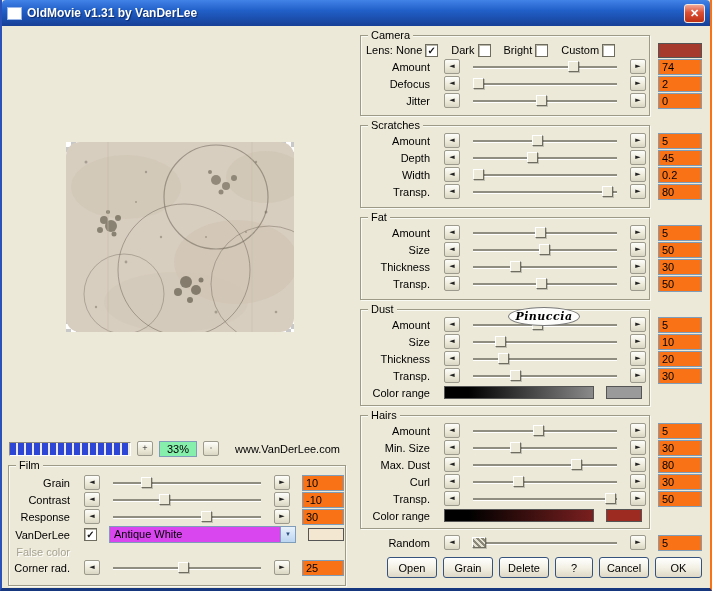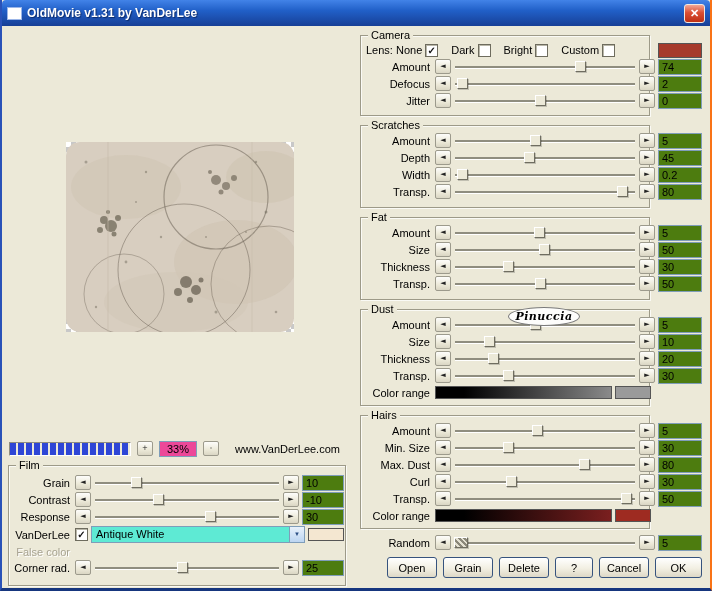--- a/index.html
+++ b/index.html
@@ -25,69 +25,69 @@
 
   
   .group { position:absolute; }
   .gborder { position:absolute; left:0; top:7px; bottom:0;
              border:1px solid #9D9A88;
              box-shadow:inset 1px 1px 0 rgba(255,255,255,.75), 1px 1px 0 rgba(255,255,255,.75); }
   .gtitle { position:absolute; left:8px; top:1px; background:#ECE9D8; padding:0 3px; line-height:12px; z-index:2; }
   .grows { position:absolute; left:6px; top:14px; right:0; display:flex; flex-direction:column; z-index:1; }
 
   
-  .srow { display:flex; align-items:center; gap:3px; height:17px; }
+  .srow { display:flex; align-items:center; gap:12px; height:17px; }
   .rlabel { width:66px; text-align:right; padding-right:2px; white-space:nowrap; }
   .rlabel.film { width:60px; }
   .abtn { width:16px; height:15px; flex:0 0 16px; padding:0; font-size:7px; line-height:13px; text-align:center;
           background:linear-gradient(180deg,#FDFDFB,#ECE9D8 60%,#DAD6C4); border:1px solid #9C9A8C; border-radius:2px;
           color:#222; font-family:"DejaVu Sans", sans-serif; }
   .track { position:relative; flex:1; height:15px; }
   .track::before { content:''; position:absolute; left:1px; right:1px; top:7px; height:2px;
                    background:#8F8D7F; box-shadow:0 1px 0 #fff; }
   .thumb { position:absolute; top:2px; width:11px; height:11px; background:#ECE9D8;
            border:1px solid; border-color:#fff #6F6D60 #6F6D60 #fff; box-shadow:1px 1px 0 rgba(0,0,0,.18); }
   .thumb.tex { width:14px; background:repeating-linear-gradient(45deg,#8B887A 0 2px,#E4E1D2 2px 4px); }
-  .vbox { width:44px; flex:0 0 44px; height:16px; background:#4d7c0f; border:1px solid #7F9DB9;
+  .vbox { width:44px; flex:0 0 44px; height:16px; background:#f97316; border:1px solid #7F9DB9;
           padding:0 3px; line-height:14px; text-align:left; }
   .vbox.film { width:42px; flex:0 0 42px; }
 
   
   .ckrow { display:flex; align-items:center; height:16px; }
   .ckpair { display:flex; align-items:center; gap:3px; margin-right:13px; }
   .cb { width:13px; height:13px; background:#fff; border:1px solid #6E6C5E;
         box-shadow:inset 1px 1px 0 #B9B7A9; font-size:10px; line-height:11px; text-align:center; color:#111; font-weight:bold; }
   .swatch { width:44px; height:15px; border:1px solid #555; margin-left:auto; }
   .crrow { padding-right:0; }
   .crbar { flex:1; height:13px; border:1px solid #555; }
   .crswatch { width:36px; flex:0 0 36px; height:13px; border:1px solid #555; }
   .crspacer { width:48px; flex:0 0 48px; }
 
   
-  .combo { flex:1; height:17px; background:#5eead4; border:1px solid #7F9DB9; display:flex; align-items:center; }
+  .combo { flex:1; height:17px; background:#d946ef; border:1px solid #7F9DB9; display:flex; align-items:center; }
   .combo-text { flex:1; padding:0 4px; line-height:15px; }
   .combo-btn { width:15px; height:15px; background:linear-gradient(180deg,#E8F1FB,#BCD5F1);
                border-left:1px solid #7F9DB9; font-size:6px; line-height:15px; text-align:center; color:#2A4E84; }
 
   .disabled { color:#A7A391; text-shadow:1px 1px 0 #fff; }
 
   
   .preview-wrap { position:absolute; left:64px; top:116px; width:228px; height:190px; }
   .checker { position:absolute; width:18px; height:18px;
              background:conic-gradient(#C8C8C8 25%, #FFFFFF 0 50%, #C8C8C8 0 75%, #FFFFFF 0) 0 0/10px 10px; }
   .checker.tl { left:0; top:0; } .checker.tr { right:0; top:0; }
   .checker.bl { left:0; bottom:0; } .checker.br { right:0; bottom:0; }
   .preview-img { position:absolute; inset:0; border-radius:14px; overflow:hidden; z-index:1; }
   .preview-img svg { display:block; }
 
   
   .zoomrow { position:absolute; left:7px; top:414px; width:345px; height:17px; display:flex; align-items:center; gap:6px; }
   .progress { width:122px; height:14px; background:#fff; border:1px solid; border-color:#8F8D7F #fff #fff #8F8D7F;
               background:repeating-linear-gradient(90deg,#2E46D6 0 6px,#ECE9D8 6px 8px); }
-  .zoombox { width:38px; height:16px; background:#ec4899; border:1px solid #7F9DB9; text-align:center; line-height:14px; }
+  .zoombox { width:38px; height:16px; background:#86efac; border:1px solid #7F9DB9; text-align:center; line-height:14px; }
   .url { margin-left:10px; }
 
   
   .pinuccia { position:absolute; left:506px; top:281px; width:72px; height:19px; z-index:6;
               background:#FDFDFB; border:1px solid #7A7A7A; border-radius:50%;
               display:flex; align-items:center; justify-content:center;
               font-family:"DejaVu Serif", serif; font-style:italic; font-weight:bold; font-size:11px; letter-spacing:.5px; }
 
   
   .btnrow { position:absolute; left:358px; top:531px; width:342px; display:flex; justify-content:space-between;padding-left:27px; }

